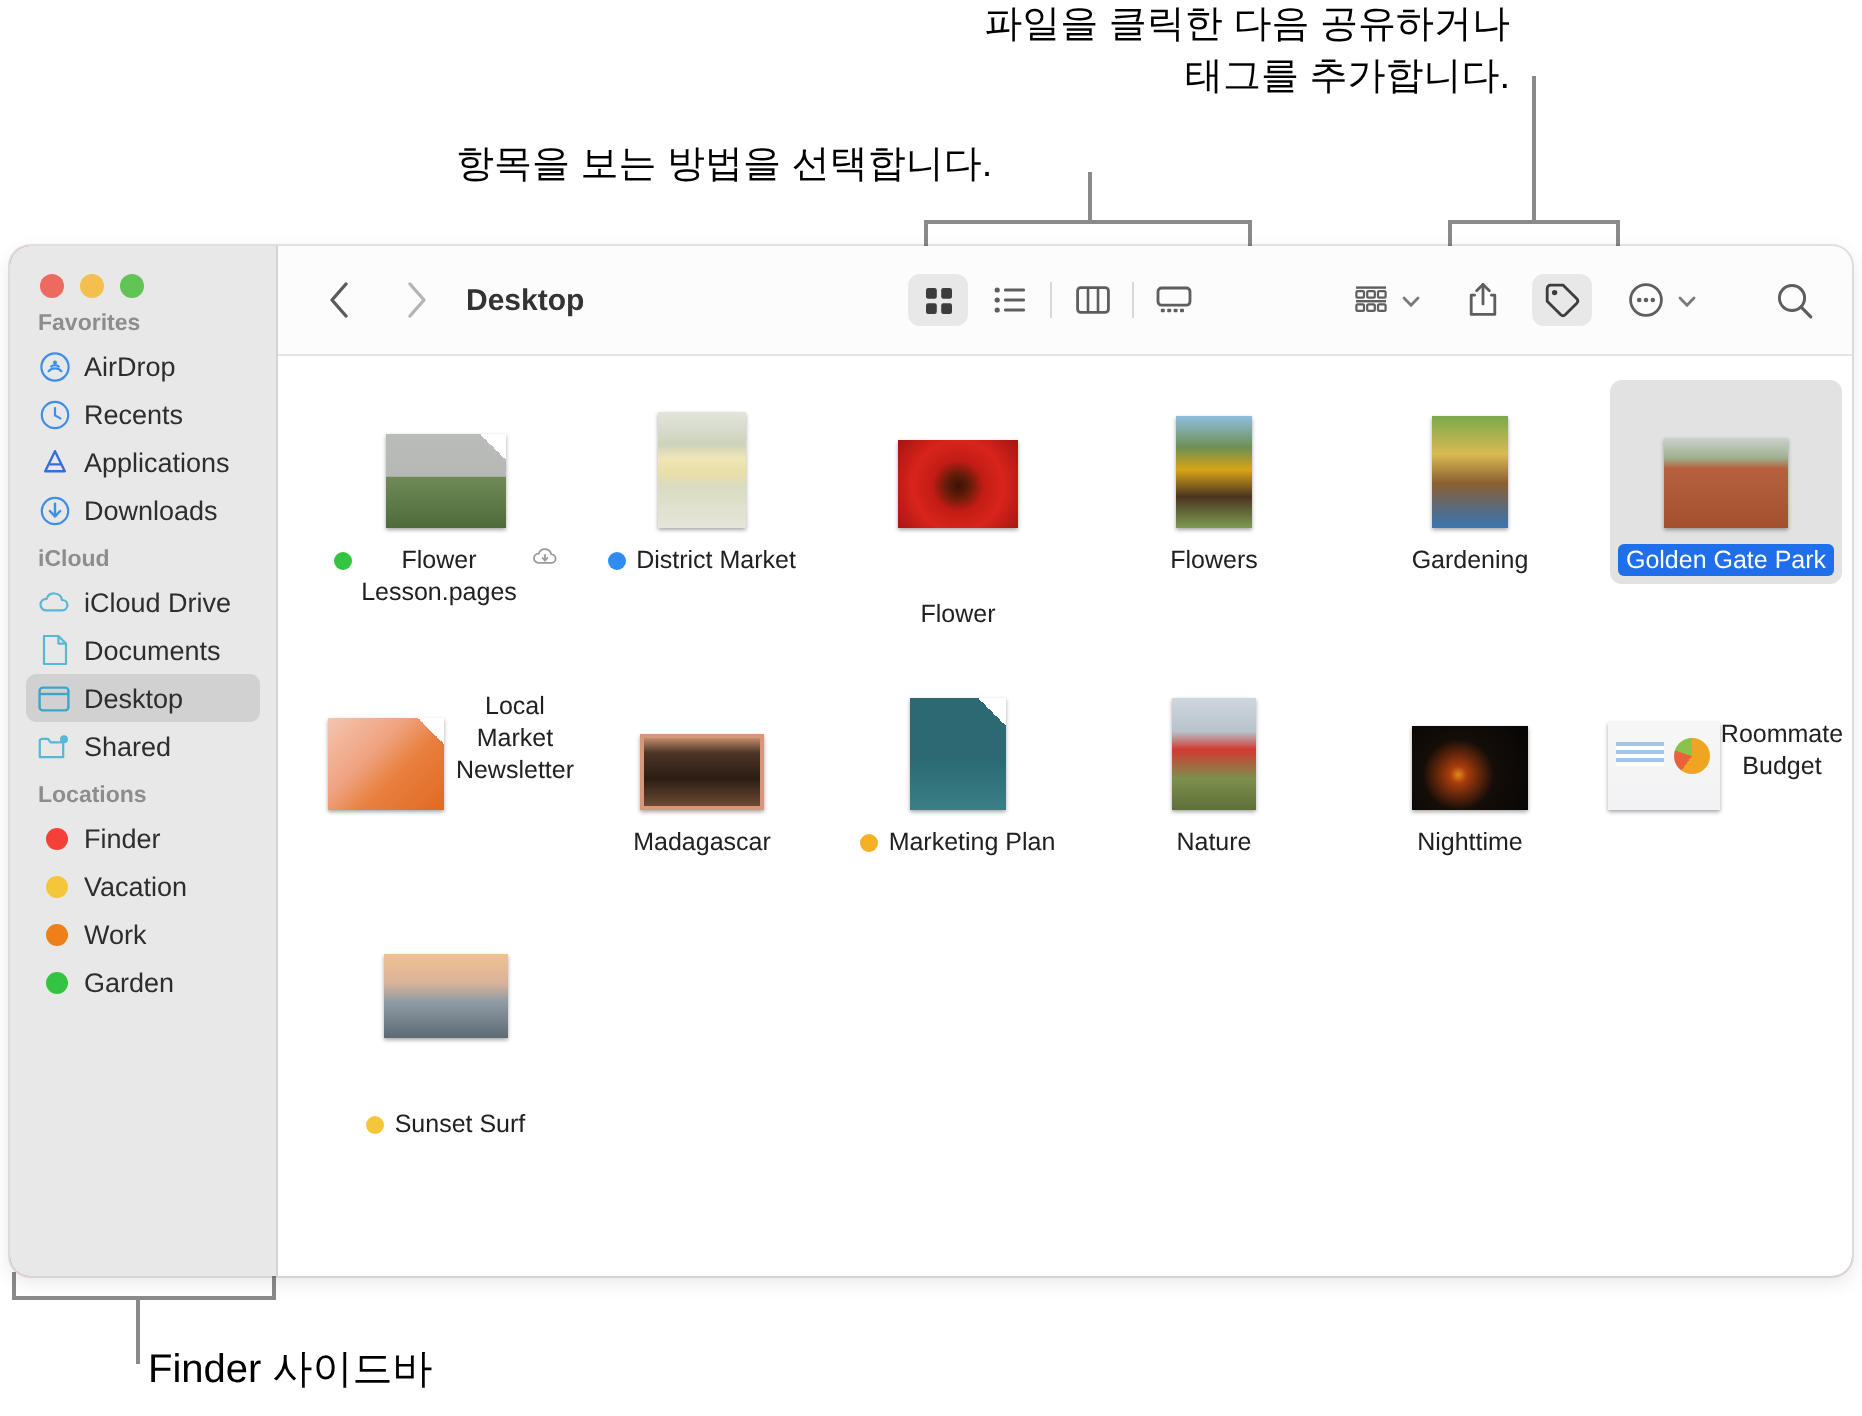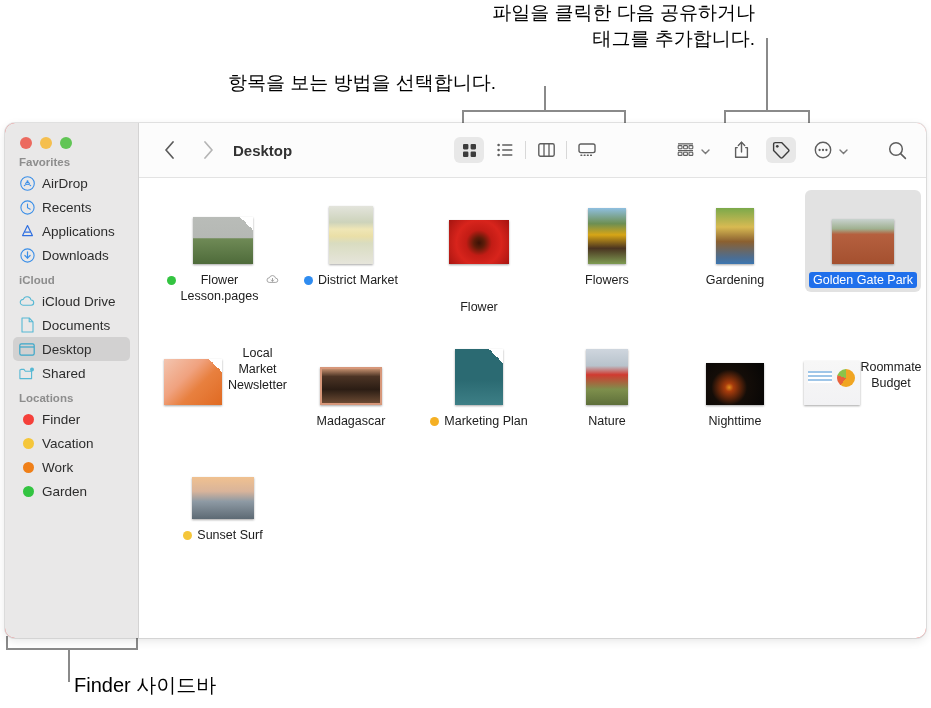--- a/index.html
+++ b/index.html
@@ -578,21 +578,21 @@
               <div class="thumb-wrap">
                 <div class="thumb t-roommate"></div>
               </div>
               <div class="label">
                 <span class="txt" style="white-space: pre-line;">Roommate
 Budget</span>
               </div>
             </div>
           </div>
           <div class="item">
-            <div style="display: flex; flex-direction: column; align-items: center;">
+            <div style="display: flex; flex-direction: column; align-items: center; gap: 27px;">
               <div class="thumb-wrap">
                 <div class="thumb t-sunset"></div>
               </div>
               <div class="label">
                 <span class="ldot" style="background: rgb(245, 198, 58);"></span>
                 <span class="txt" style="white-space: pre-line;">Sunset Surf</span>
               </div>
             </div>
           </div>
         </div>

